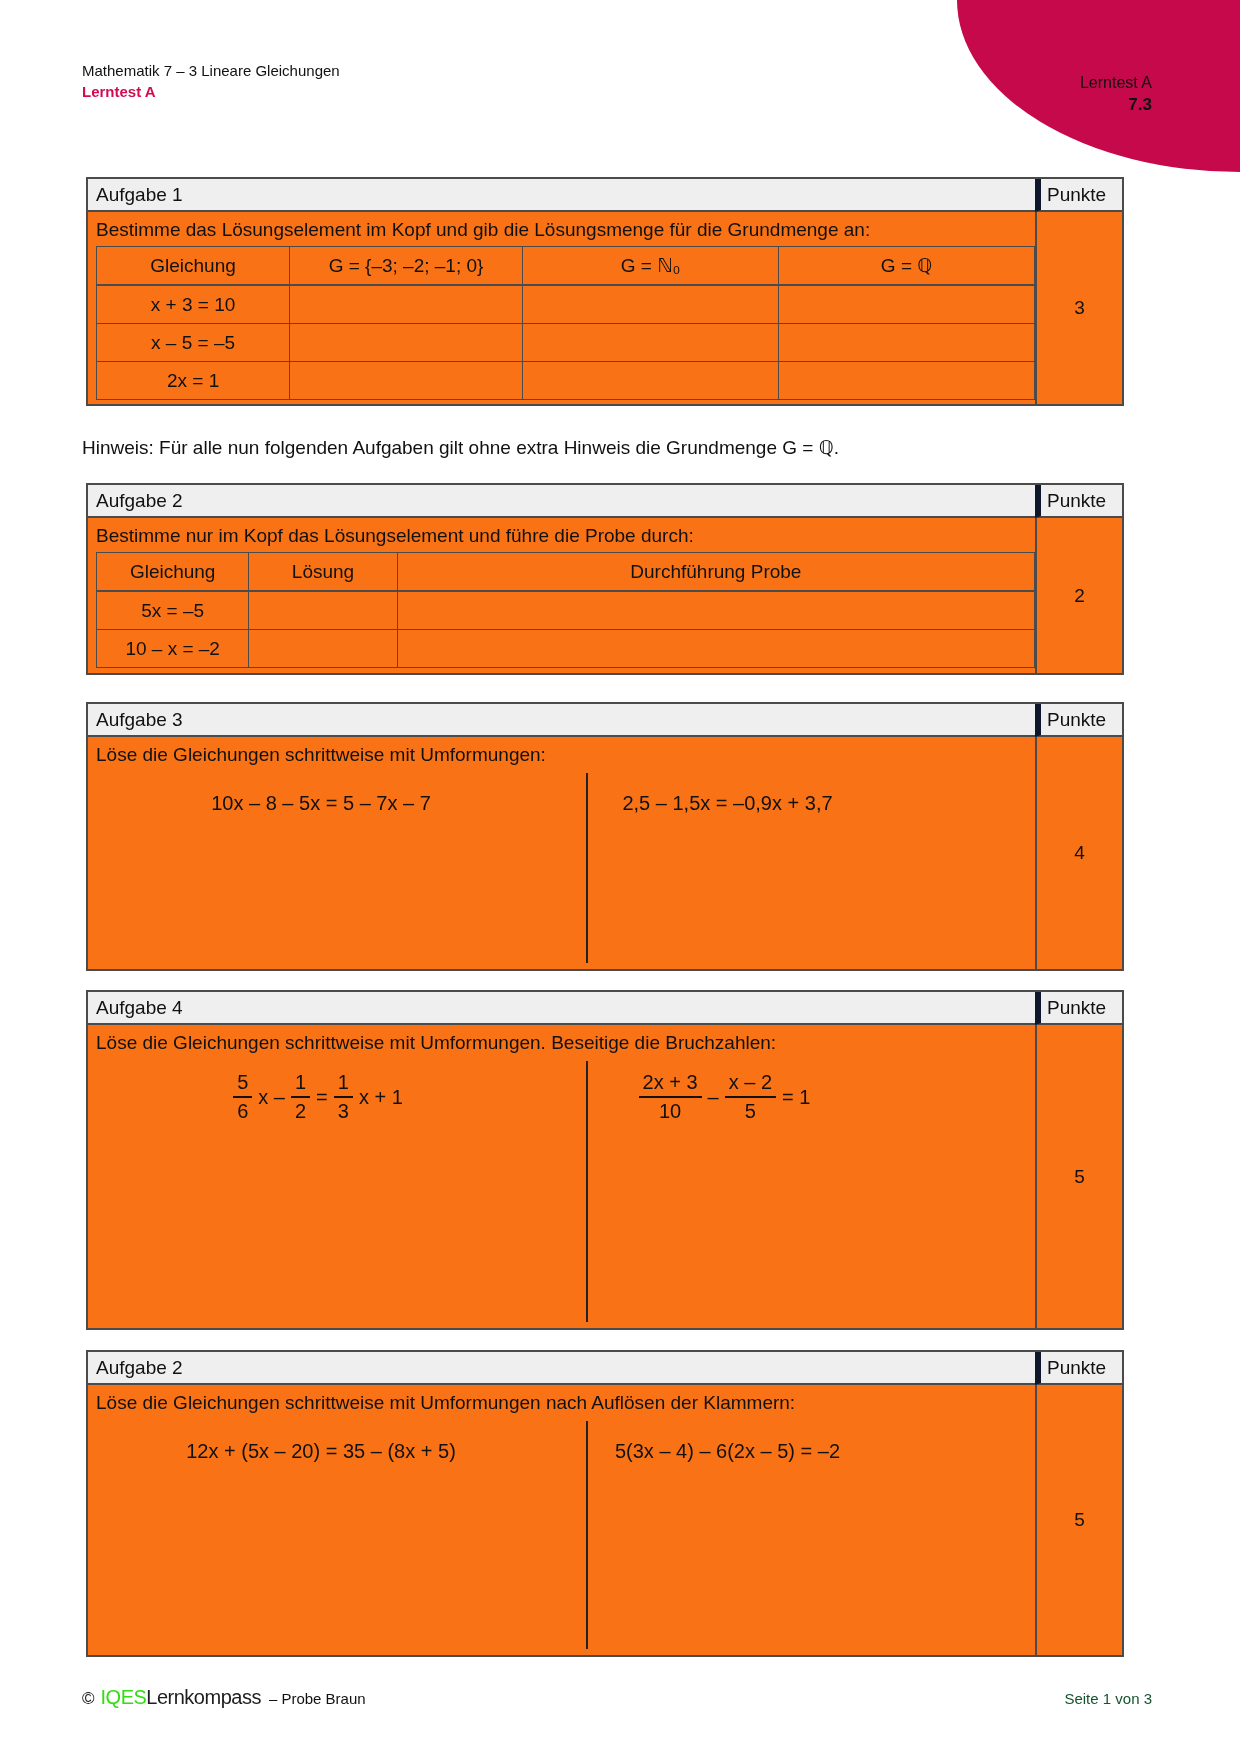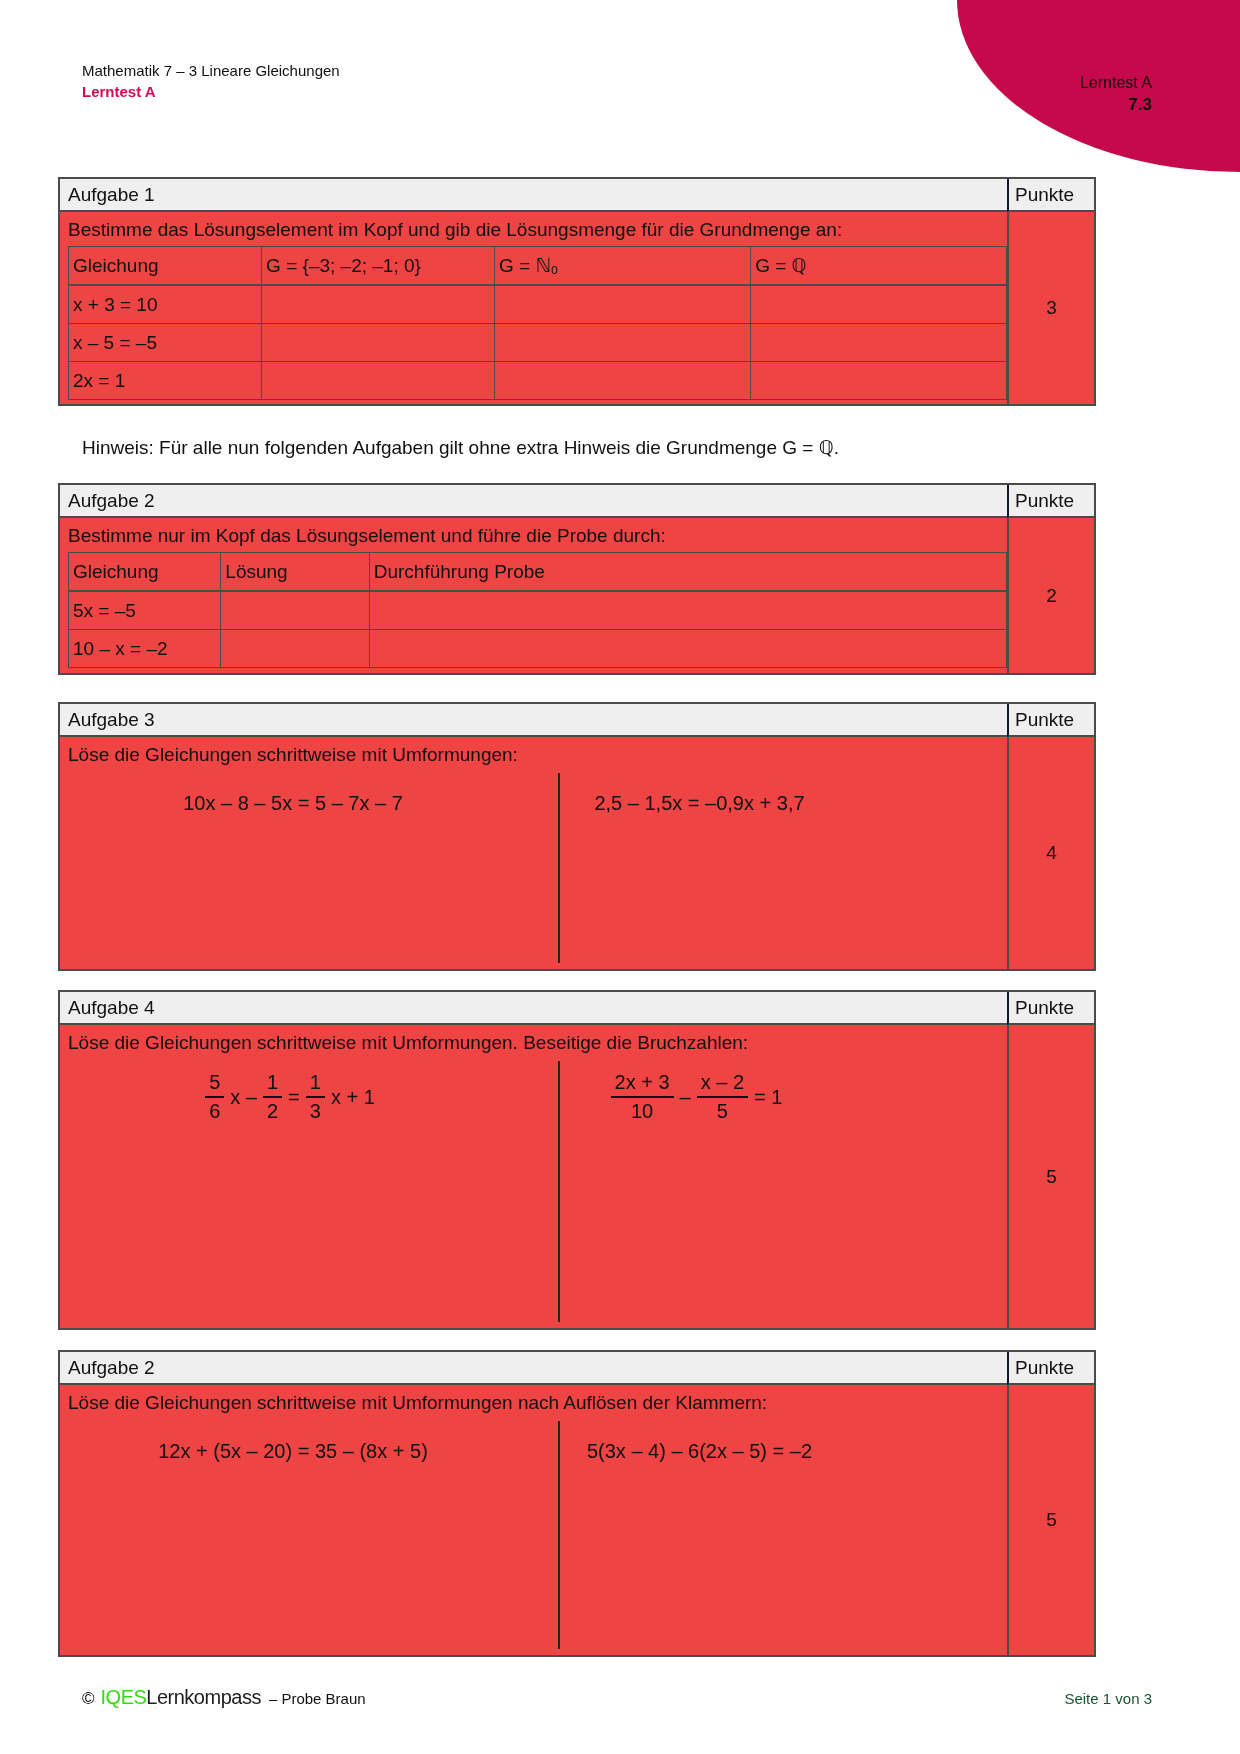--- a/index.html
+++ b/index.html
@@ -16,40 +16,40 @@
   .corner-text{
     position:absolute;top:72px;right:88px;text-align:right;
     font-size:16px;line-height:22px;color:#111;
   }
   .corner-text .num{font-weight:bold;font-size:17px;}
   
   .doc-header{position:absolute;left:82px;top:60px;font-size:15px;line-height:21px;}
   .doc-header .subtitle{color:#d40a52;font-weight:bold;}
   
   .task{
-    position:absolute;left:58px;width:1038px;
+    position:absolute;left:86px;width:1038px;
     display:grid;grid-template-columns:1fr 87px;grid-template-rows:auto 1fr;
-    border:2px solid #4b4b4b;box-sizing:border-box;background:#ef4444;
+    border:2px solid #4b4b4b;box-sizing:border-box;background:#f97316;
   }
   .t-title,.t-ph{
     background:#efefef;border-bottom:2px solid #4b4b4b;
     font-size:19px;line-height:21px;padding:5px 8px;box-sizing:border-box;
     white-space:nowrap;
   }
-  .t-ph{border-left:2px solid #0f172a;padding-left:6px;}
+  .t-ph{border-left:6px solid #0f172a;padding-left:6px;}
   .t-body{position:relative;box-sizing:border-box;padding:0;}
   .t-points{
     border-left:2px solid #4b4b4b;display:flex;align-items:center;justify-content:center;
     font-size:19px;
   }
   .instruction{font-size:19px;line-height:22px;padding:7px 8px 0 8px;}
   
   table.inner{border-collapse:collapse;margin:5px 0 0 8px;table-layout:fixed;}
   table.inner td{
-    border:1.5px solid #4b4b4b;height:37px;text-align:left;
+    border:1.5px solid #4b4b4b;height:37px;text-align:center;
     font-size:19px;padding:0 4px;overflow:hidden;
   }
   table.inner tr.head td{border-bottom:2px solid #4b4b4b;}
   
   .eq-row{display:flex;align-items:center;}
   .eq-half{display:flex;justify-content:center;align-items:center;font-size:20px;}
   .eq-left{width:498px;padding-right:32px;box-sizing:border-box;}
   .eq-right{flex:1;padding-right:166px;box-sizing:border-box;}
   .vdiv{position:absolute;left:498px;top:36px;bottom:6px;width:2px;background:#222;}
   

